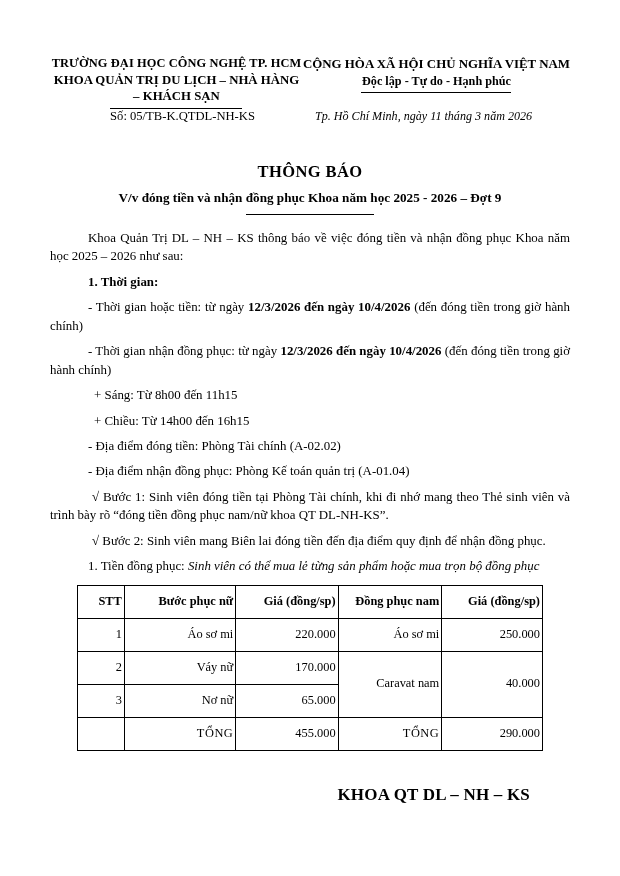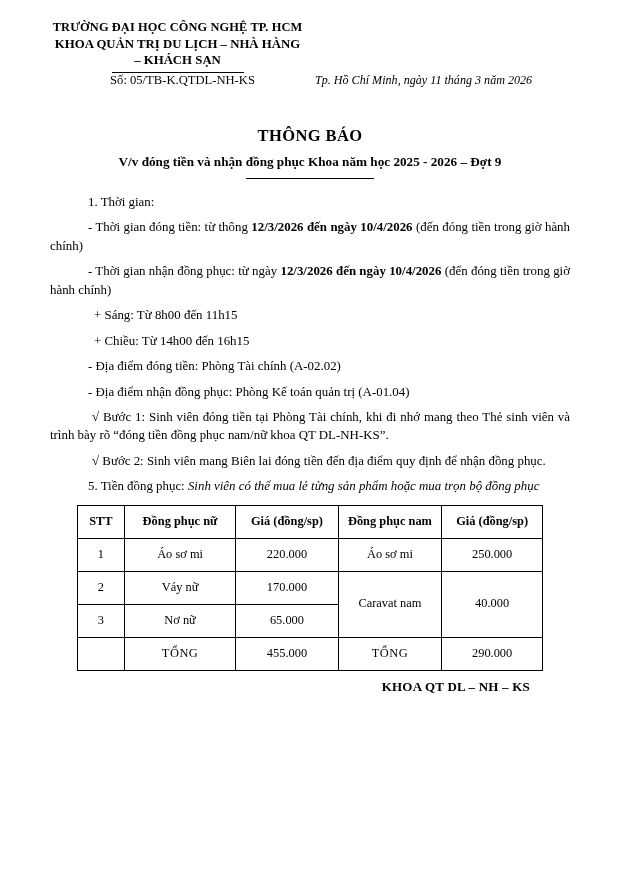--- a/index.html
+++ b/index.html
@@ -11,21 +11,21 @@
     width: 620px;
     height: 876px;
     font-family: "Liberation Serif", "DejaVu Serif", serif;
     color: #000000;
     overflow: hidden;
   }
   .page {
     width: 620px;
     height: 876px;
     box-sizing: border-box;
-    padding: 20px 50px 0 50px;
+    padding: 56px 50px 0 50px;
     position: relative;
   }
 
   
   .header {
     display: flex;
     width: 100%;
     align-items: flex-start;
   }
   .hdr-left {
@@ -128,21 +128,21 @@
     line-height: 1.43;
   }
   p.para {
     margin: 0 0 7px 0;
     text-align: justify;
     text-indent: 38px;
   }
   p.heading {
     margin: 0 0 7px 0;
     text-indent: 38px;
-    font-weight: normal;
+    font-weight: bold;
   }
   p.dash {
     margin: 0 0 7px 0;
     text-indent: 38px;
     text-align: justify;
   }
   p.dash.left {
     text-align: left;
   }
   p.plus {
@@ -164,21 +164,21 @@
     display: flex;
     justify-content: center;
   }
   table.fee {
     border-collapse: collapse;
     width: 466px;
     font-size: 12.4px;
   }
   table.fee td, table.fee th {
     border: 1px solid #000;
-    text-align: center;
+    text-align: right;
     vertical-align: middle;
     padding: 4px 2px;
     font-weight: normal;
   }
   table.fee thead th {
     font-weight: bold;
     height: 24px;
   }
   table.fee tbody td {
     height: 24px;
@@ -190,79 +190,85 @@
   td.c-gnam { width: 106px; font-weight: bold; }
   th.c-stt  { width: 46px; }
   th.c-nu   { width: 122px; }
   th.c-gnu  { width: 108px; }
   th.c-nam  { width: 112px; }
   th.c-gnam { width: 106px; }
   td.total-label { font-weight: bold; letter-spacing: .5px; }
 
   
   .footer {
-    margin-top: 8px;
+    margin-top: 34px;
     text-align: right;
     padding-right: 40px;
-    font-size: 13px;
+    font-size: 17px;
     font-weight: bold;
     letter-spacing: .2px;
   }
 </style>
 </head>
 <body>
 
 <div class="page">
 
   <div class="header">
     <div class="hdr-left">
       <div class="org-line1">TRƯỜNG ĐẠI HỌC CÔNG NGHỆ TP. HCM</div>
       <div class="org-line2">KHOA QUẢN TRỊ DU LỊCH – NHÀ HÀNG</div>
       <div class="org-line3">– KHÁCH SẠN</div>
       <div class="rule-left"></div>
     </div>
+    <div class="hdr-right">
+      <div class="nation">CỘNG HÒA XÃ HỘI CHỦ NGHĨA VIỆT NAM</div>
+      <div class="motto">Độc lập - Tự do - Hạnh phúc</div>
+      <div class="rule-right"></div>
+    </div>
   </div>
 
   <div class="subhead">
     <div class="docnum">Số: 05/TB-K.QTDL-NH-KS</div>
     <div class="place-date">Tp. Hồ Chí Minh, ngày 11 tháng 3 năm 2026</div>
   </div>
 
   <div class="title-block">
     <div class="doc-title">THÔNG BÁO</div>
     <div class="doc-subtitle">V/v đóng tiền và nhận đồng phục Khoa năm học 2025 - 2026 – Đợt 9</div>
     <div class="rule-title"></div>
   </div>
 
   <div class="body">
 
+    <p class="para">Khoa Quản Trị DL – NH – KS thông báo về việc đóng tiền và nhận đồng phục Khoa năm học 2025 – 2026 như sau:</p>
 
     <p class="heading">1. Thời gian:</p>
 
-    <p class="dash"><span>- Thời gian đóng tiền: từ thông </span><b class="bd">12/3/2026 đến ngày 10/4/2026</b><span> (đến đóng tiền trong giờ hành chính)</span></p>
+    <p class="dash"><span>- Thời gian hoặc tiền: từ ngày </span><b class="bd">12/3/2026 đến ngày 10/4/2026</b><span> (đến đóng tiền trong giờ hành chính)</span></p>
 
     <p class="dash"><span>- Thời gian nhận đồng phục: từ ngày </span><b class="bd">12/3/2026 đến ngày 10/4/2026</b><span> (đến đóng tiền trong giờ hành chính)</span></p>
 
     <p class="plus">+ Sáng: Từ 8h00 đến 11h15</p>
     <p class="plus">+ Chiều: Từ 14h00 đến 16h15</p>
 
     <p class="dash left">- Địa điểm đóng tiền: Phòng Tài chính (A-02.02)</p>
     <p class="dash left">- Địa điểm nhận đồng phục: Phòng Kế toán quản trị (A-01.04)</p>
 
     <p class="step">√ Bước 1: Sinh viên đóng tiền tại Phòng Tài chính, khi đi nhớ mang theo Thẻ sinh viên và trình bày rõ “đóng tiền đồng phục nam/nữ khoa QT DL-NH-KS”.</p>
     <p class="step">√ Bước 2: Sinh viên mang Biên lai đóng tiền đến địa điểm quy định để nhận đồng phục.</p>
 
-    <p class="para"><span>5. Tiền đồng phục: </span><i class="it">Sinh viên có thể mua lẻ từng sản phẩm hoặc mua trọn bộ đồng phục</i></p>
+    <p class="para"><span>1. Tiền đồng phục: </span><i class="it">Sinh viên có thể mua lẻ từng sản phẩm hoặc mua trọn bộ đồng phục</i></p>
 
     <div class="tbl-wrap">
       <table class="fee">
         <thead>
           <tr>
             <th class="c-stt">STT</th>
-            <th class="c-nu">Đồng phục nữ</th>
+            <th class="c-nu">Bước phục nữ</th>
             <th class="c-gnu">Giá (đồng/sp)</th>
             <th class="c-nam">Đồng phục nam</th>
             <th class="c-gnam">Giá (đồng/sp)</th>
           </tr>
         </thead>
         <tbody>
           <tr>
             <td class="c-stt">1</td>
             <td class="c-nu">Áo sơ mi</td>
             <td class="c-gnu">220.000</td>

